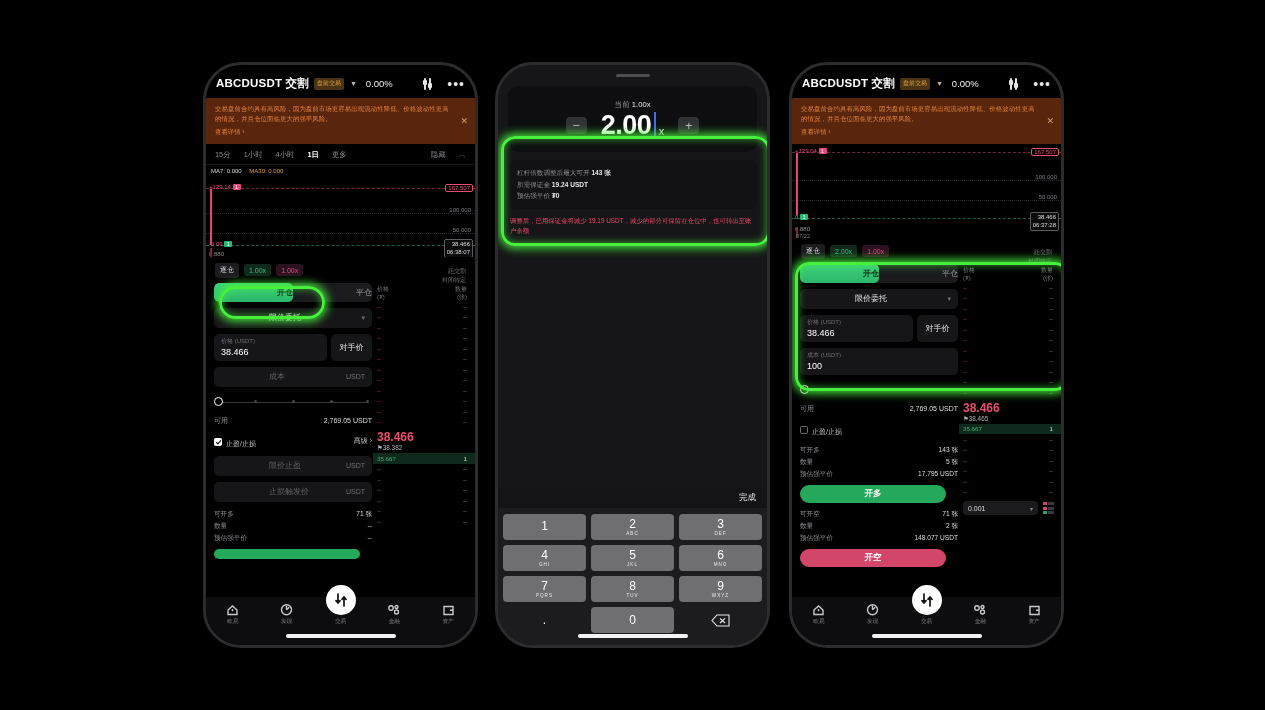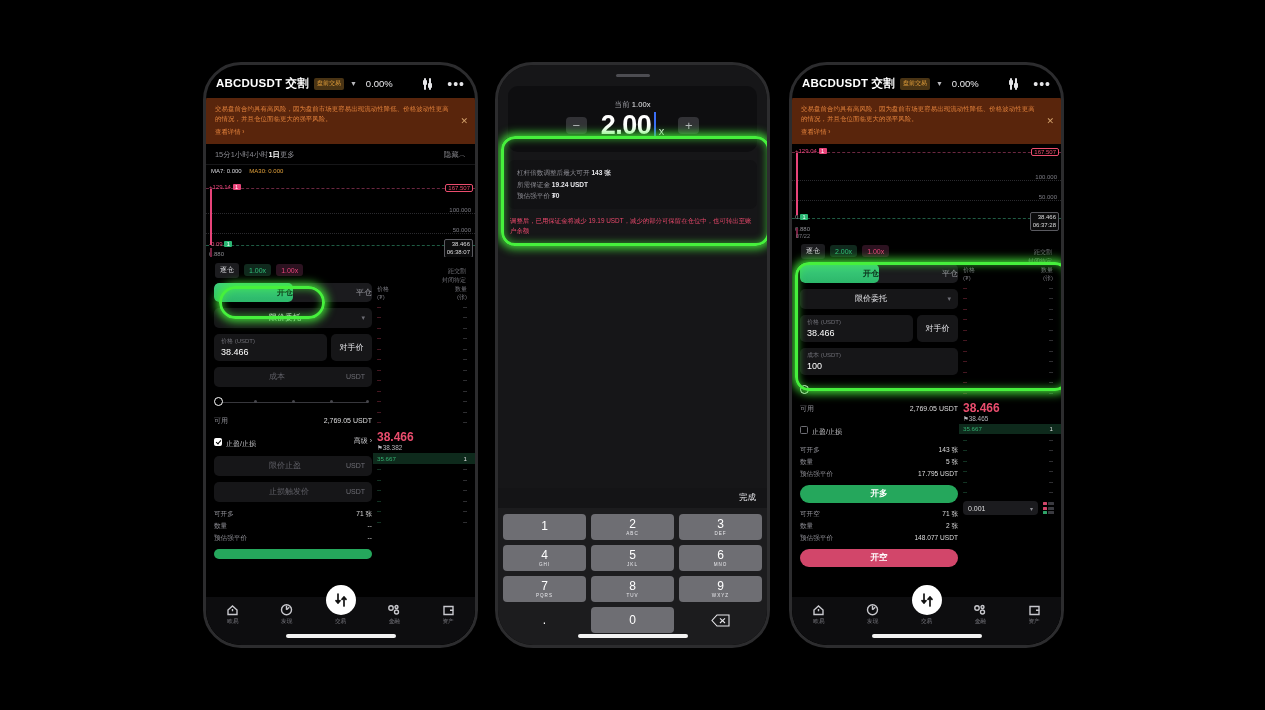--- a/index.html
+++ b/index.html
@@ -31,21 +31,21 @@
   .icon-candle i.d{left:6.4px;top:5px;width:4.8px;height:5px;}
   .dots{color:#e4e4e7;font-size:14px;letter-spacing:1px;line-height:8px;margin-left:8px;}
 
   
   .warn{background:#59250c;padding:6px 9px 7px 9px;position:relative;}
   .warn p{margin:0;color:#e4833c;font-size:6.4px;line-height:1.55;padding-right:14px;letter-spacing:.1px;}
   .warn .more{color:#e4833c;font-size:6.4px;margin-top:4px;}
   .warn .x{position:absolute;right:7px;top:50%;transform:translateY(-50%);color:#d2a06a;font-size:9px;}
 
   
-  .ctabs{display:flex;align-items:center;padding:6px 9px 4px 9px;border-bottom:1px solid #161618;}
+  .ctabs{display:flex;align-items:center;gap:13px;padding:6px 9px 4px 9px;border-bottom:1px solid #161618;}
   .ctabs span{color:#8a8a90;font-size:7.4px;}
   .ctabs span.on{color:#fff;font-weight:bold;}
   .ctabs .sp{flex:1;}
   .ctabs .hide{color:#8a8a90;font-size:7.4px;}
 
   
   .chart{position:relative;height:92px;background:#000;overflow:hidden;}
   .ma{position:absolute;left:5px;top:3px;font-size:6px;white-space:nowrap;}
   .ma b{font-weight:normal;}
   .ma .m7{color:#d7d7dc;}
@@ -114,21 +114,21 @@
   .cb.on{background:#fff;border-color:#fff;position:relative;}
   .cb.on:after{content:"";position:absolute;left:2.2px;top:.4px;width:2px;height:4.2px;
       border:solid #000;border-width:0 1.3px 1.3px 0;transform:rotate(42deg);}
   .cbrow .lbl{color:#c9c9cd;font-size:7px;}
   .cbrow .adv{color:#c9c9cd;font-size:7px;}
 
   .statline{display:flex;justify-content:space-between;width:158px;margin-top:3px;}
   .statline .k{color:#8c8c93;font-size:6.6px;}
   .statline .v{color:#dededf;font-size:6.6px;}
 
-  .bigbtn{width:158px;height:18px;border-radius:9px;display:flex;align-items:center;
+  .bigbtn{width:146px;height:18px;border-radius:9px;display:flex;align-items:center;
           justify-content:center;font-size:8.5px;color:#fff;font-weight:bold;margin-top:6px;}
   .bigbtn.long{background:#25a75c;}
   .bigbtn.short{background:#d2466a;}
 
   
   .obhead{display:flex;justify-content:space-between;padding:0 8px 0 4px;}
   .obhead .c{color:#76767d;font-size:6px;line-height:1.35;}
   .obhead .c.r{text-align:right;}
   .obrow{display:flex;justify-content:space-between;padding:0 8px 0 4px;height:10.5px;align-items:center;}
   .obrow .p{font-size:6.2px;}

